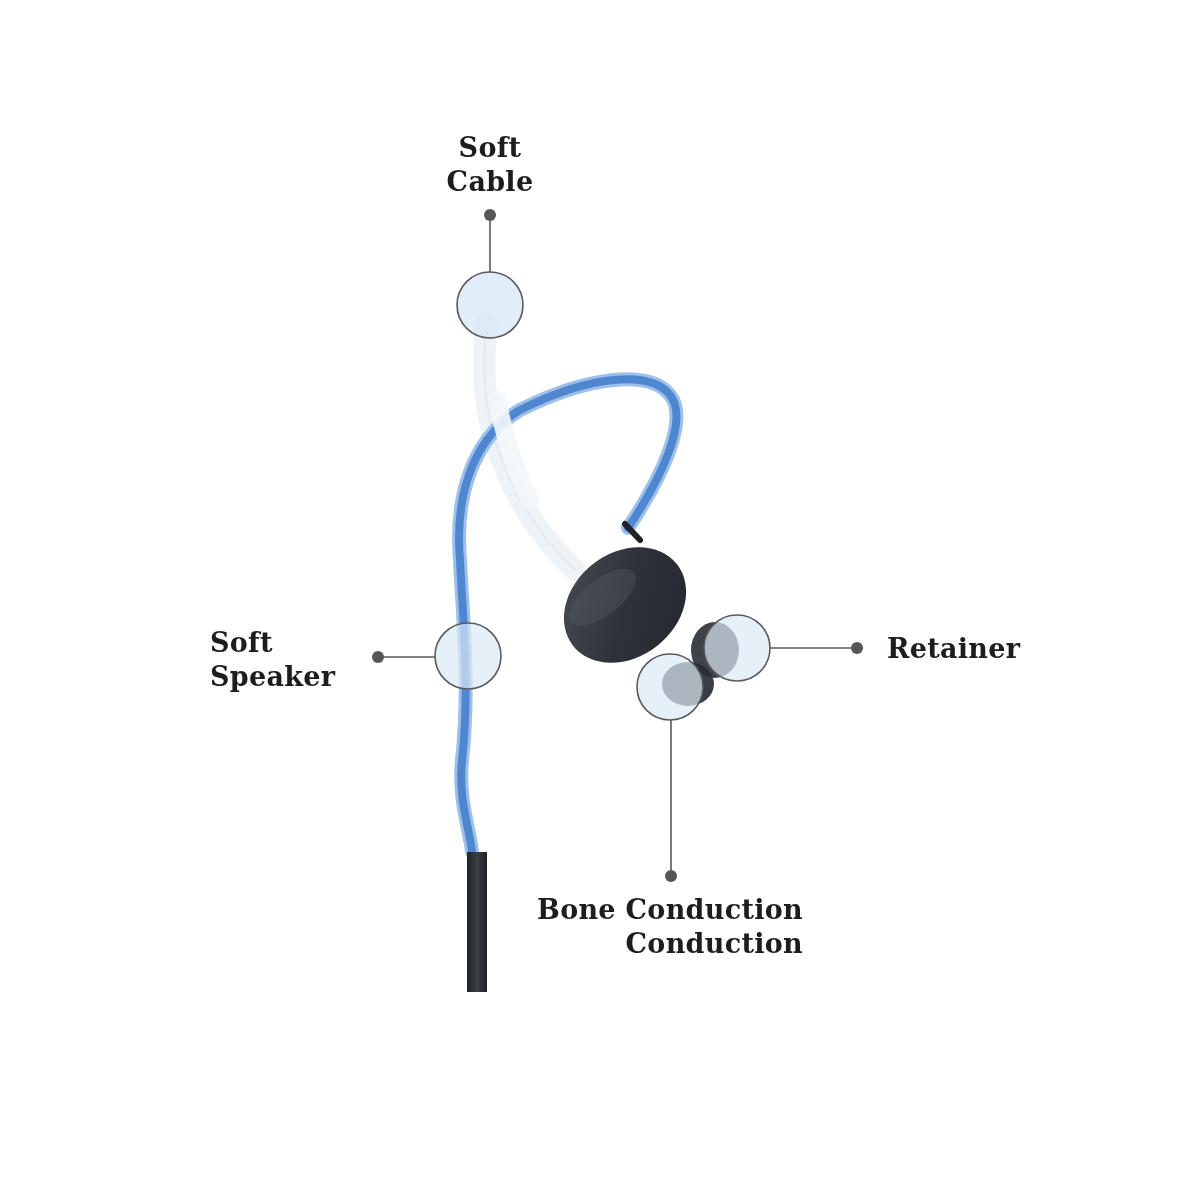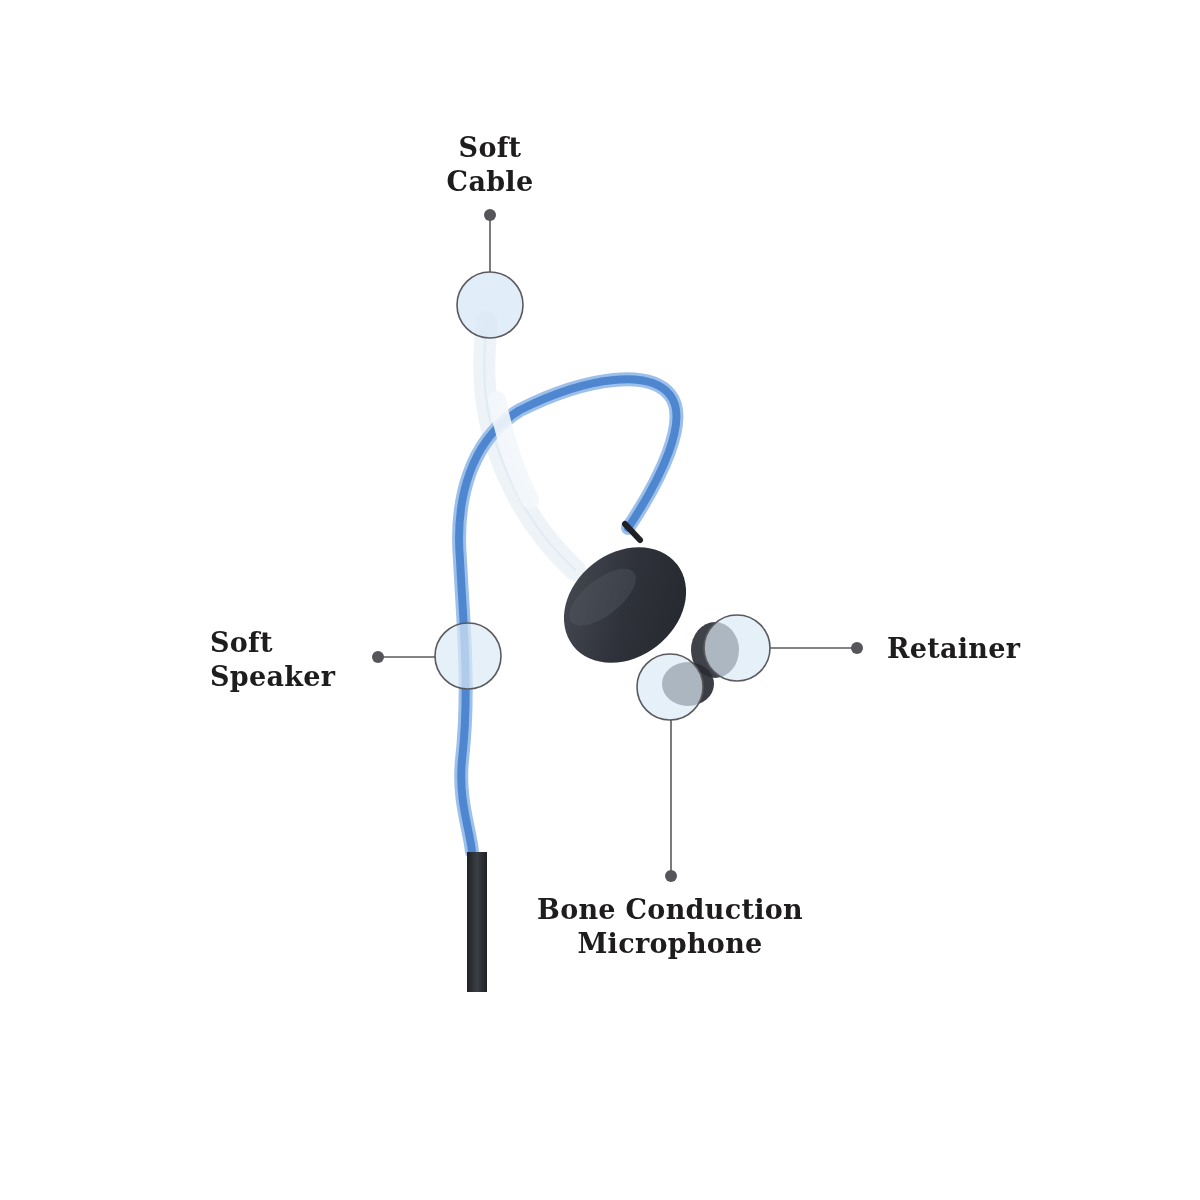--- a/index.html
+++ b/index.html
@@ -107,17 +107,17 @@
 
   <div class="label left" style="left:210px; top:626px;">
     <span>Soft</span>
     <span>Speaker</span>
   </div>
 
   <div class="label left" style="left:887px; top:632px;">
     <span>Retainer</span>
   </div>
 
-  <div class="label center" style="left:670px; top:893px;">
+  <div class="label center" style="left:670px; top:893px;text-align:right;">
     <span>Bone Conduction</span>
-    <span>Microphone</span>
+    <span>Conduction</span>
   </div>
 </div>
 
 </body></html>

